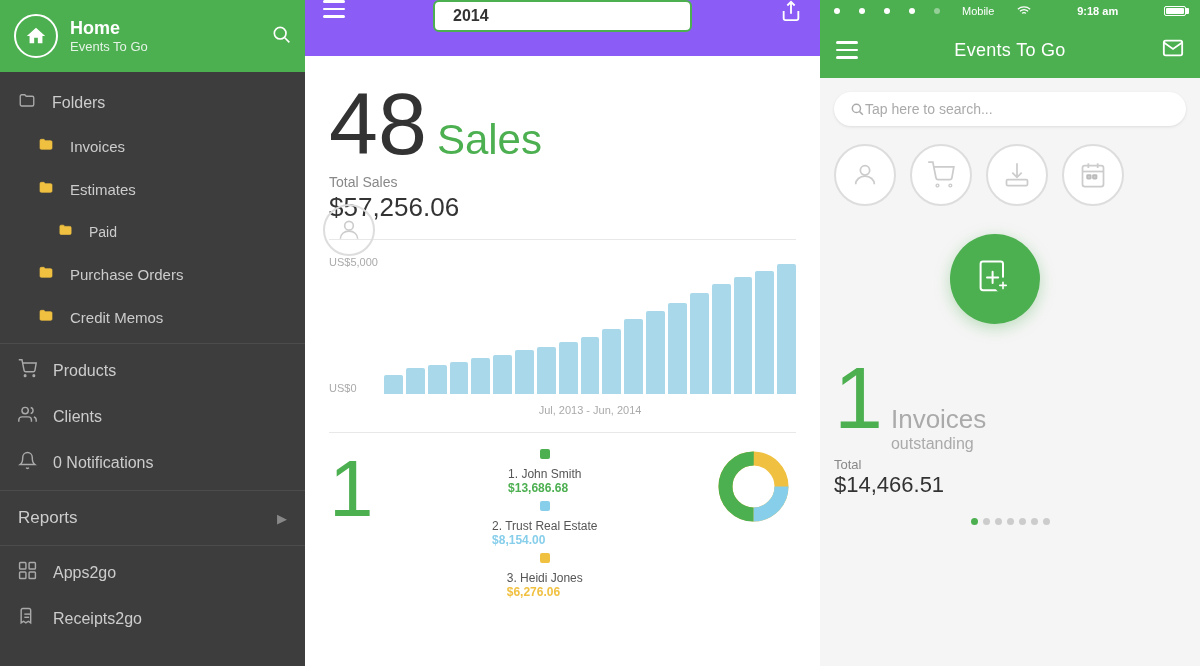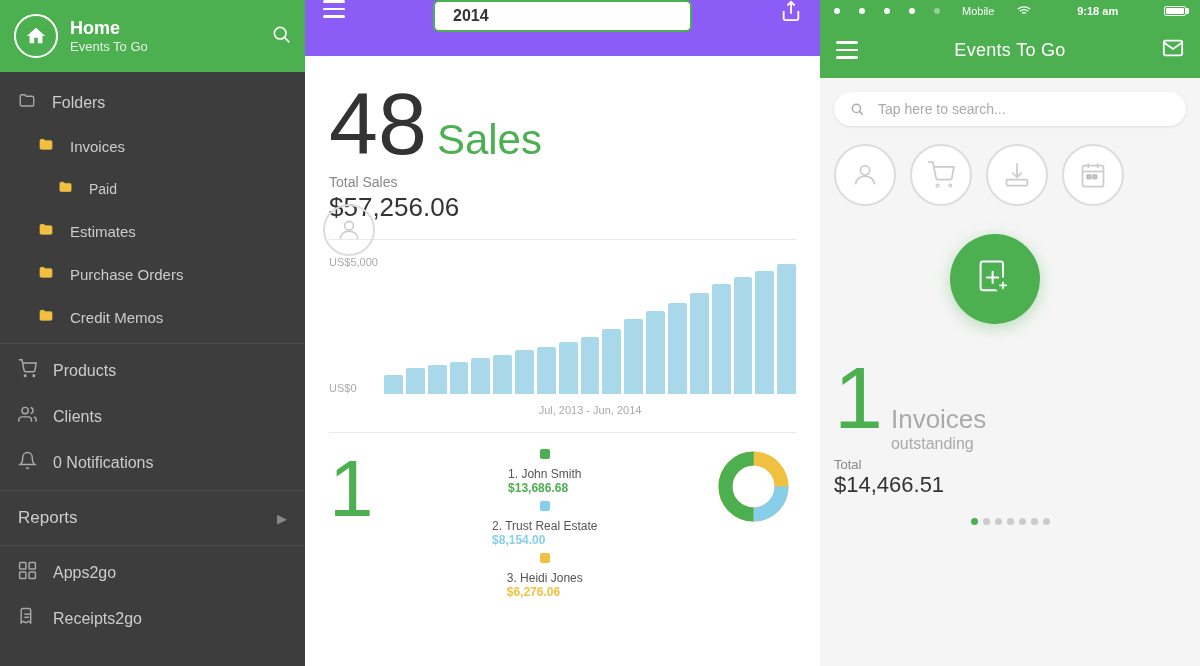--- a/index.html
+++ b/index.html
@@ -388,21 +388,21 @@
       display: flex;
       flex-direction: column;
       gap: 12px;
     }
 
     .search-bar {
       background: white;
       border-radius: 20px;
       display: flex;
       align-items: center;
-      gap: 14px;
+      gap: 1px;
       padding: 9px 16px;
       box-shadow: 0 1px 3px rgba(0,0,0,0.1);
     }
 
     .search-bar-text {
       color: #aaa;
       font-size: 14px;
     }
 
     .quick-icons-row {
@@ -544,36 +544,36 @@
 
     <div class="nav-item sub">
       <span class="nav-icon yellow">
         <svg width="16" height="16" viewBox="0 0 24 24" fill="#f0c040" stroke="#f0c040" stroke-width="1">
           <path d="M3 7a2 2 0 012-2h4l2 2h8a2 2 0 012 2v9a2 2 0 01-2 2H5a2 2 0 01-2-2V7z"></path>
         </svg>
       </span>
       <span>Invoices</span>
     </div>
 
+    <div class="nav-item sub">
+      <span class="nav-icon yellow">
+        <svg width="16" height="16" viewBox="0 0 24 24" fill="#f0c040" stroke="#f0c040" stroke-width="1">
+          <path d="M3 7a2 2 0 012-2h4l2 2h8a2 2 0 012 2v9a2 2 0 01-2 2H5a2 2 0 01-2-2V7z"></path>
+        </svg>
+      </span>
+      <span>Estimates</span>
+    </div>
+
     <div class="nav-item sub2">
       <span class="nav-icon yellow">
         <svg width="15" height="15" viewBox="0 0 24 24" fill="#f0c040" stroke="#f0c040" stroke-width="1">
           <path d="M3 7a2 2 0 012-2h4l2 2h8a2 2 0 012 2v9a2 2 0 01-2 2H5a2 2 0 01-2-2V7z"></path>
         </svg>
       </span>
       <span>Paid</span>
-    </div>
-
-    <div class="nav-item sub">
-      <span class="nav-icon yellow">
-        <svg width="16" height="16" viewBox="0 0 24 24" fill="#f0c040" stroke="#f0c040" stroke-width="1">
-          <path d="M3 7a2 2 0 012-2h4l2 2h8a2 2 0 012 2v9a2 2 0 01-2 2H5a2 2 0 01-2-2V7z"></path>
-        </svg>
-      </span>
-      <span>Estimates</span>
     </div>
 
     <div class="nav-item sub">
       <span class="nav-icon yellow">
         <svg width="16" height="16" viewBox="0 0 24 24" fill="#f0c040" stroke="#f0c040" stroke-width="1">
           <path d="M3 7a2 2 0 012-2h4l2 2h8a2 2 0 012 2v9a2 2 0 01-2 2H5a2 2 0 01-2-2V7z"></path>
         </svg>
       </span>
       <span>Purchase Orders</span>
     </div>

